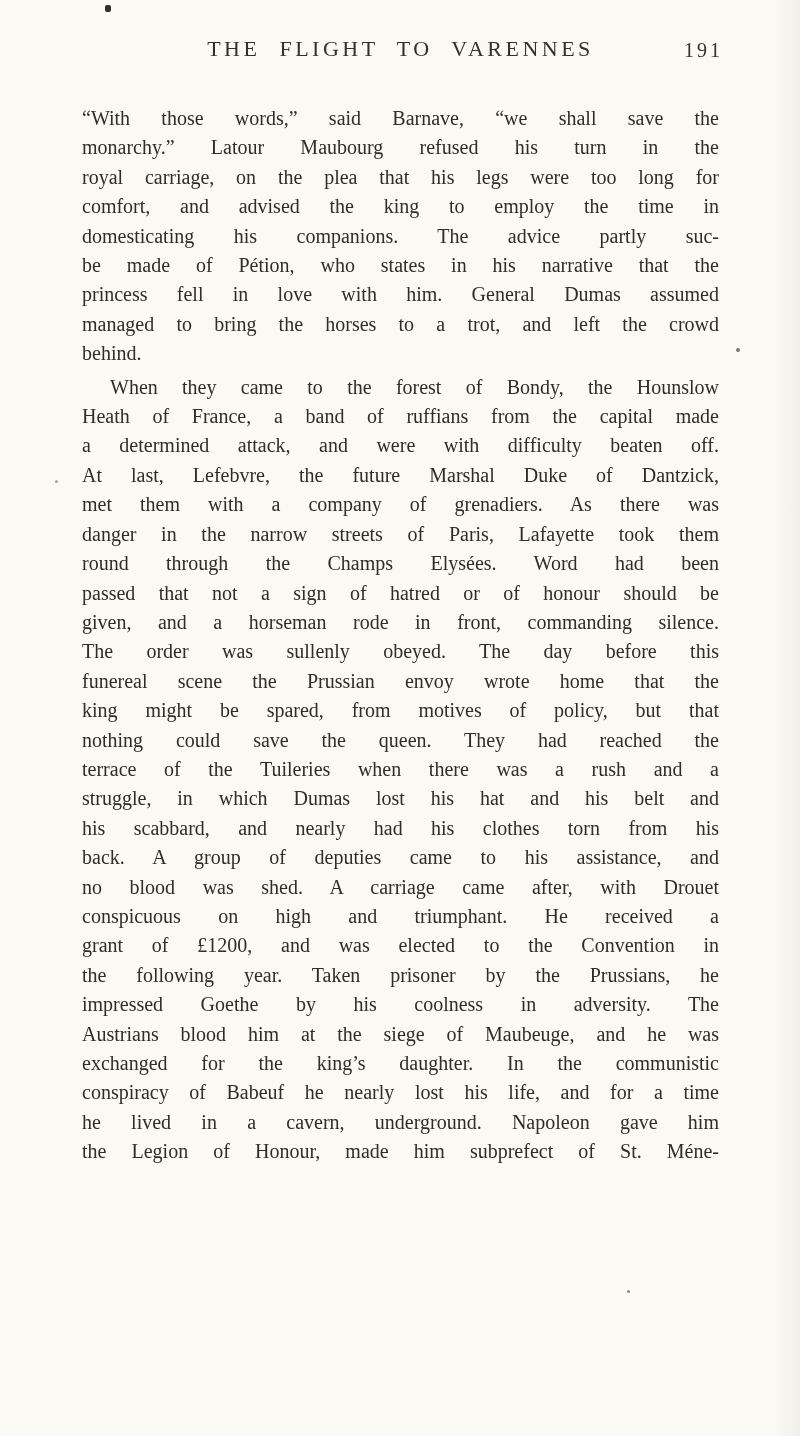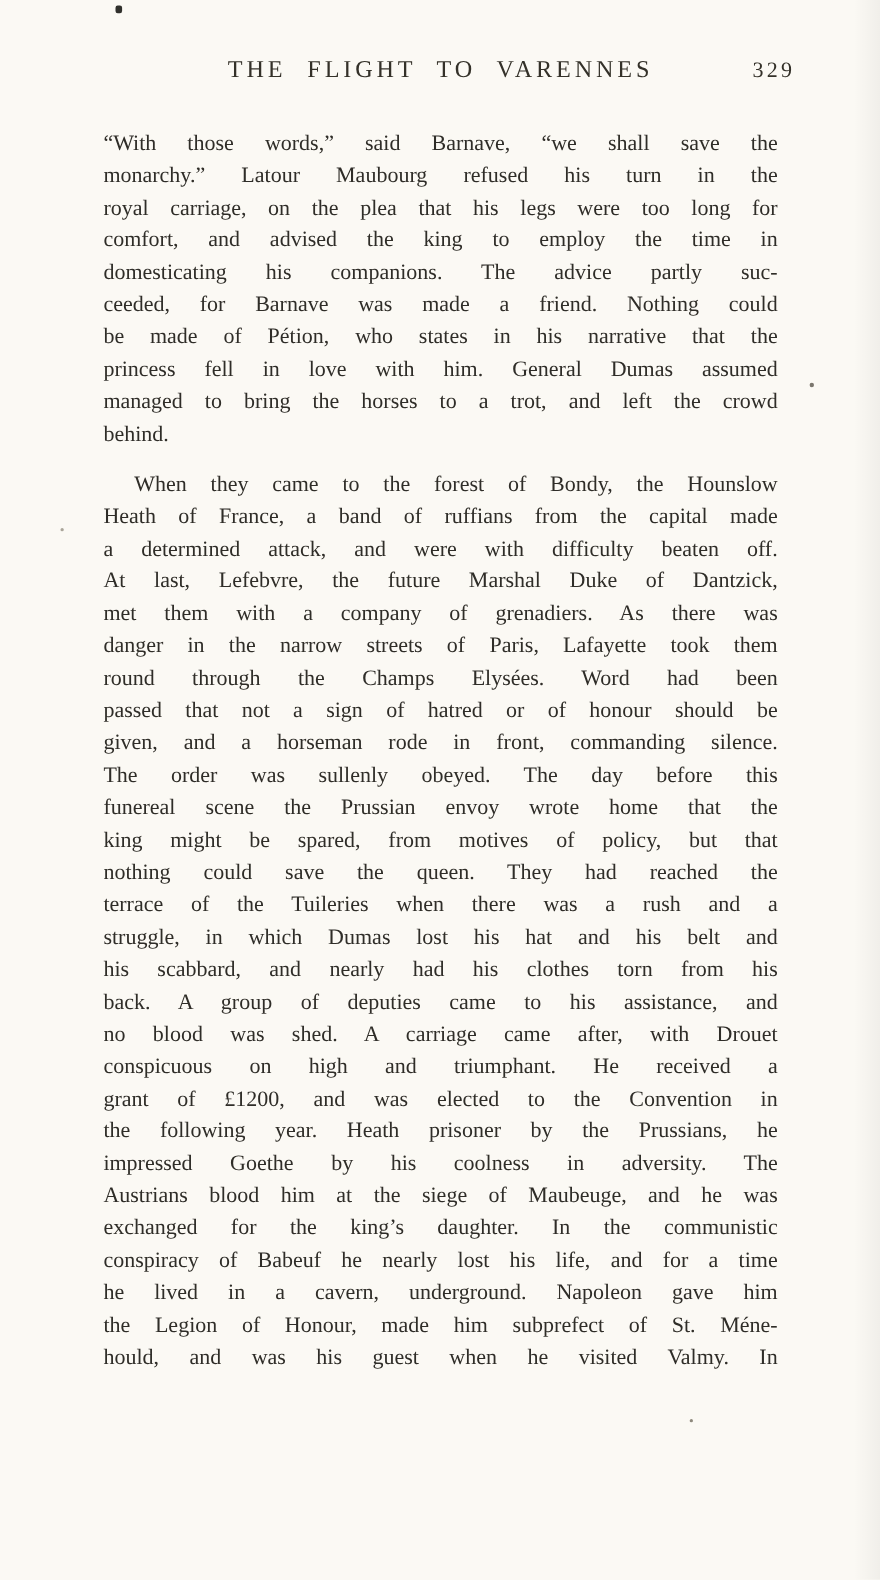--- a/index.html
+++ b/index.html
@@ -15,21 +15,21 @@
     position: relative;
     overflow: hidden;
   }
   .page {
     position: absolute;
     inset: 0;
     background: linear-gradient(to right, rgba(0,0,0,0) 97%, rgba(0,0,0,0.045) 100%);
   }
   .header {
     position: absolute;
-    top: 50px;
+    top: 36px;
     left: 78px;
     width: 645px;
     height: 32px;
   }
   .running-title {
     display: block;
     text-align: center;
     font-size: 22px;
     letter-spacing: 3.5px;
     word-spacing: 10px;
@@ -44,21 +44,21 @@
     color: #343129;
   }
   .page-body {
     position: absolute;
     top: 100px;
     left: 78px;
     width: 645px;
     font-size: 20px;
     line-height: 29.4px;
   }
-  .paragraph { margin: 16px; }
+  .paragraph { margin: 4px; }
   .line {
     text-align: justify;
     text-align-last: justify;
     -moz-text-align-last: justify;
   }
   .line.last {
     text-align-last: left;
     -moz-text-align-last: left;
   }
   .line.indent {
@@ -72,31 +72,30 @@
   .speck-2 { left: 736px; top: 348px;  width: 4px; height: 4px; background: #7b776e; }
   .speck-3 { left: 55px;  top: 480px;  width: 3px; height: 3px; background: #aaa59a; }
   .speck-4 { left: 627px; top: 1290px; width: 3px; height: 3px; background: #8e897d; }
 </style>
 </head>
 <body>
 
 <div class="page">
   <div class="header">
     <span class="running-title">THE FLIGHT TO VARENNES</span>
-    <span class="page-number">329</span>
+    <span class="page-number">191</span>
   </div>
 
   <div class="page-body">
       <div class="paragraph">
         <div class="line">“With those words,” said Barnave, “we shall save the</div>
         <div class="line">monarchy.” Latour Maubourg refused his turn in the</div>
         <div class="line">royal carriage, on the plea that his legs were too long for</div>
         <div class="line">comfort, and advised the king to employ the time in</div>
         <div class="line">domesticating his companions. The advice partly suc-</div>
-        <div class="line">ceeded, for Barnave was made a friend. Nothing could</div>
         <div class="line">be made of Pétion, who states in his narrative that the</div>
         <div class="line">princess fell in love with him. General Dumas assumed</div>
         <div class="line">managed to bring the horses to a trot, and left the crowd</div>
         <div class="line last">behind.</div>
       </div>
       <div class="paragraph">
         <div class="line indent">When they came to the forest of Bondy, the Hounslow</div>
         <div class="line">Heath of France, a band of ruffians from the capital made</div>
         <div class="line">a determined attack, and were with difficulty beaten off.</div>
         <div class="line">At last, Lefebvre, the future Marshal Duke of Dantzick,</div>
@@ -109,28 +108,27 @@
         <div class="line">funereal scene the Prussian envoy wrote home that the</div>
         <div class="line">king might be spared, from motives of policy, but that</div>
         <div class="line">nothing could save the queen. They had reached the</div>
         <div class="line">terrace of the Tuileries when there was a rush and a</div>
         <div class="line">struggle, in which Dumas lost his hat and his belt and</div>
         <div class="line">his scabbard, and nearly had his clothes torn from his</div>
         <div class="line">back. A group of deputies came to his assistance, and</div>
         <div class="line">no blood was shed. A carriage came after, with Drouet</div>
         <div class="line">conspicuous on high and triumphant. He received a</div>
         <div class="line">grant of £1200, and was elected to the Convention in</div>
-        <div class="line">the following year. Heath prisoner by the Prussians, he</div>
+        <div class="line">the following year. Taken prisoner by the Prussians, he</div>
         <div class="line">impressed Goethe by his coolness in adversity. The</div>
         <div class="line">Austrians blood him at the siege of Maubeuge, and he was</div>
         <div class="line">exchanged for the king’s daughter. In the communistic</div>
         <div class="line">conspiracy of Babeuf he nearly lost his life, and for a time</div>
         <div class="line">he lived in a cavern, underground. Napoleon gave him</div>
         <div class="line">the Legion of Honour, made him subprefect of St. Méne-</div>
-        <div class="line">hould, and was his guest when he visited Valmy. In</div>
       </div>
     </div>
 
   <span class="speck speck-1"></span>
   <span class="speck speck-2"></span>
   <span class="speck speck-3"></span>
   <span class="speck speck-4"></span>
 </div>
 
 </body></html>

